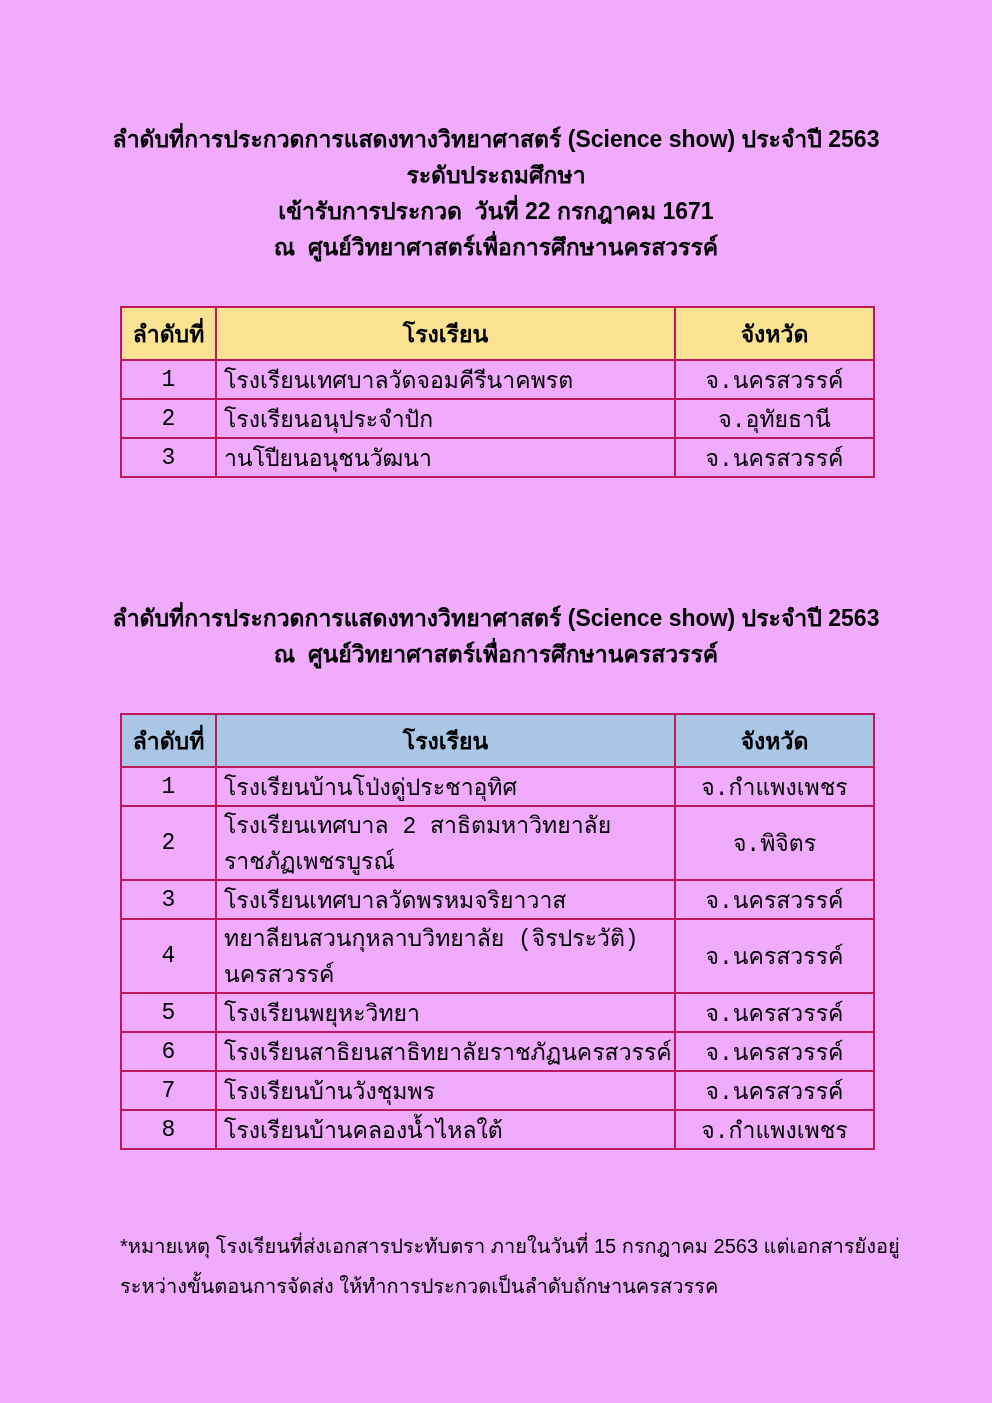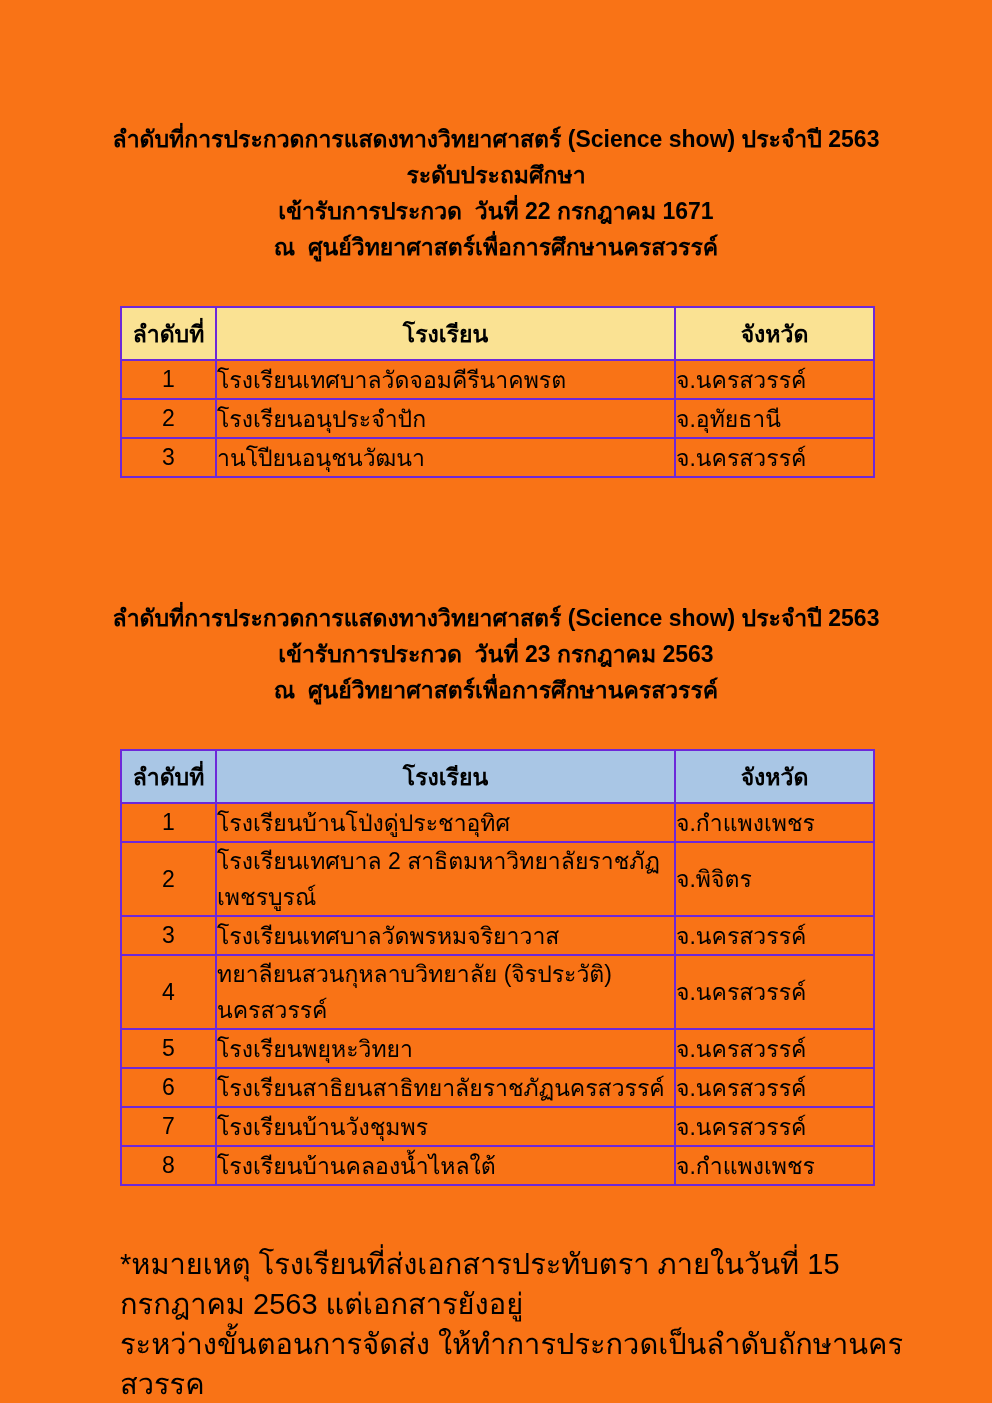--- a/index.html
+++ b/index.html
@@ -2,61 +2,62 @@
 <html><head>
 <meta charset="utf-8">
 <style>
   * { margin: 0; padding: 0; box-sizing: border-box; }
   html, body { background: #ffffff; }
   body { font-family: "Liberation Sans", "DejaVu Sans", sans-serif; color: #000; }
   .page {
     position: relative;
     width: 992px;
     height: 1403px;
-    background: #f97316;
+    background: #f0abfc;
     overflow: hidden;
   }
   .title-block {
     text-align: center;
     font-weight: bold;
     font-size: 23px;
     line-height: 36px;
   }
   .title-block .title-line { white-space: pre-wrap; }
   .tb1 { padding-top: 121px; }
   .tb2 { padding-top: 122px; }
   table.contest {
     border-collapse: collapse;
     margin-left: 120px;
     margin-top: 41px;
     width: 753px;
     table-layout: fixed;
     font-size: 23px;
   }
   table.contest th, table.contest td {
-    border: 2px solid #6d28d9;
+    border: 2px solid #be185d;
     vertical-align: middle;
+    font-family: Liberation Mono, monospace;
   }
   table.contest th {
     font-weight: bold;
     text-align: center;
     height: 53px;
   }
   table.contest td { height: 39px; }
   col.c1 { width: 95px; }
   col.c2 { width: 459px; }
   col.c3 { width: 199px; }
   td.c1 { text-align: center; }
-  td.c2 { text-align: left; }
-  td.c3 { text-align: left; padding-left: 0; margin-top: 12px; }
+  td.c2 { text-align: left; padding-left: 7px; }
+  td.c3 { text-align: center; padding-left: 0; margin-top: 12px; }
   .footnote {
-    margin-top: 58px;
+    margin-top: 76px;
     margin-left: 120px;
     width: 810px;
-    font-size: 29px;
+    font-size: 20px;
     line-height: 40px;
   }
 </style>
 </head>
 <body>
 
 <div class="page">
 
   <div class="title-block tb1">
     <div class="title-line">ลำดับที่การประกวดการแสดงทางวิทยาศาสตร์ (Science show) ประจำปี 2563</div>
@@ -92,21 +93,20 @@
       <tr>
         <td class="c1">3</td>
         <td class="c2">านโปียนอนุชนวัฒนา</td>
         <td class="c3">จ.นครสวรรค์</td>
       </tr>
     </tbody>
   </table>
 
   <div class="title-block tb2">
     <div class="title-line">ลำดับที่การประกวดการแสดงทางวิทยาศาสตร์ (Science show) ประจำปี 2563</div>
-    <div class="title-line">เข้ารับการประกวด  วันที่ 23 กรกฎาคม 2563</div>
     <div class="title-line">ณ  ศูนย์วิทยาศาสตร์เพื่อการศึกษานครสวรรค์</div>
   </div>
 
   <table class="contest">
     <colgroup>
         <col class="c1">
         <col class="c2">
         <col class="c3">
       </colgroup>
     <thead>

